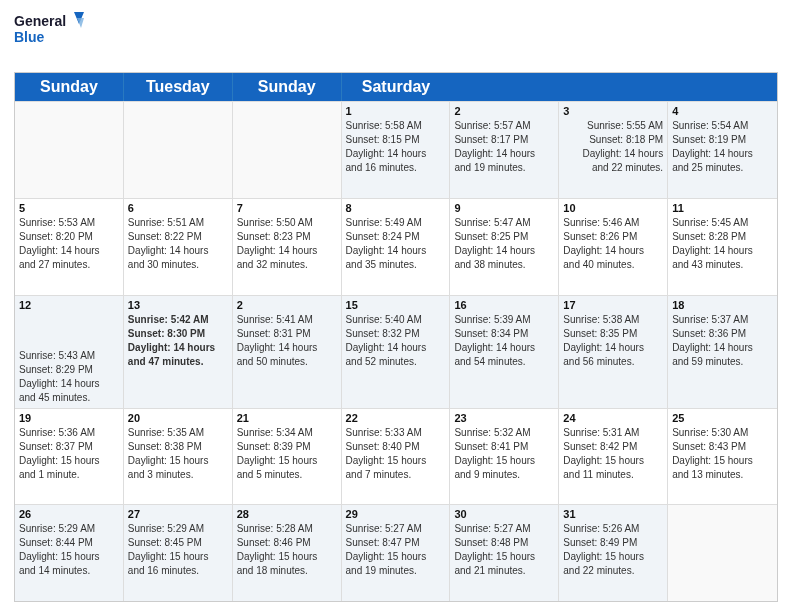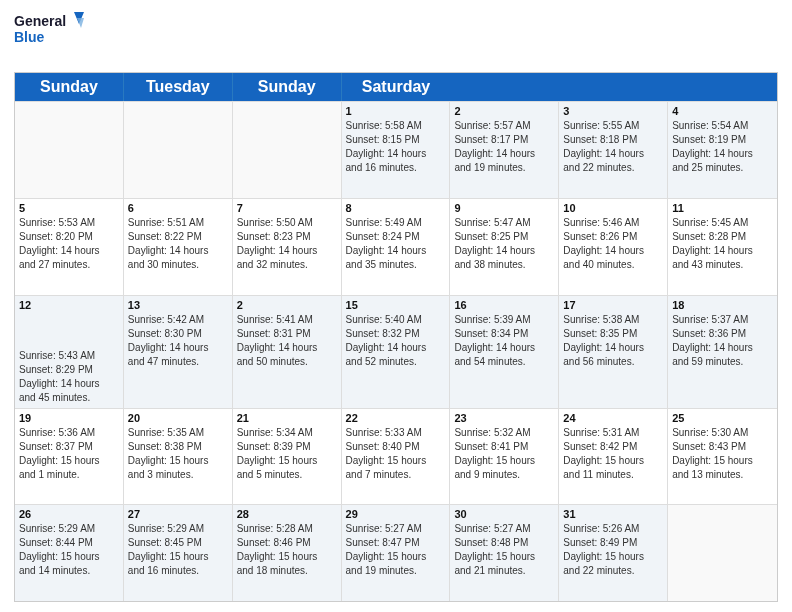--- a/index.html
+++ b/index.html
@@ -145,21 +145,21 @@
           </div>
           <div class="cal-cell shaded">
             <div class="day-number">2</div>
             <div class="cell-info" style="white-space: pre-line;">Sunrise: 5:57 AM
 Sunset: 8:17 PM
 Daylight: 14 hours
 and 19 minutes.</div>
           </div>
           <div class="cal-cell shaded">
             <div class="day-number">3</div>
-            <div class="cell-info" style="white-space: pre-line;">Sunrise: 5:55 AM
+            <div class="cell-info" style="white-space: pre-line; text-align: right;">Sunrise: 5:55 AM
 Sunset: 8:18 PM
 Daylight: 14 hours
 and 22 minutes.</div>
           </div>
           <div class="cal-cell shaded">
             <div class="day-number">4</div>
             <div class="cell-info" style="white-space: pre-line;">Sunrise: 5:54 AM
 Sunset: 8:19 PM
 Daylight: 14 hours
 and 25 minutes.</div>
@@ -219,21 +219,21 @@
         <div class="cal-row">
           <div class="cal-cell shaded">
             <div class="day-number">12</div>
             <div class="cell-info" style="white-space: pre-line; margin-top: 36px;">Sunrise: 5:43 AM
 Sunset: 8:29 PM
 Daylight: 14 hours
 and 45 minutes.</div>
           </div>
           <div class="cal-cell shaded">
             <div class="day-number">13</div>
-            <div class="cell-info" style="white-space: pre-line;">Sunrise: 5:42 AM
+            <div class="cell-info" style="white-space: pre-line; font-weight: bold;">Sunrise: 5:42 AM
 Sunset: 8:30 PM
 Daylight: 14 hours
 and 47 minutes.</div>
           </div>
           <div class="cal-cell shaded">
             <div class="day-number">2</div>
             <div class="cell-info" style="white-space: pre-line;">Sunrise: 5:41 AM
 Sunset: 8:31 PM
 Daylight: 14 hours
 and 50 minutes.</div>

